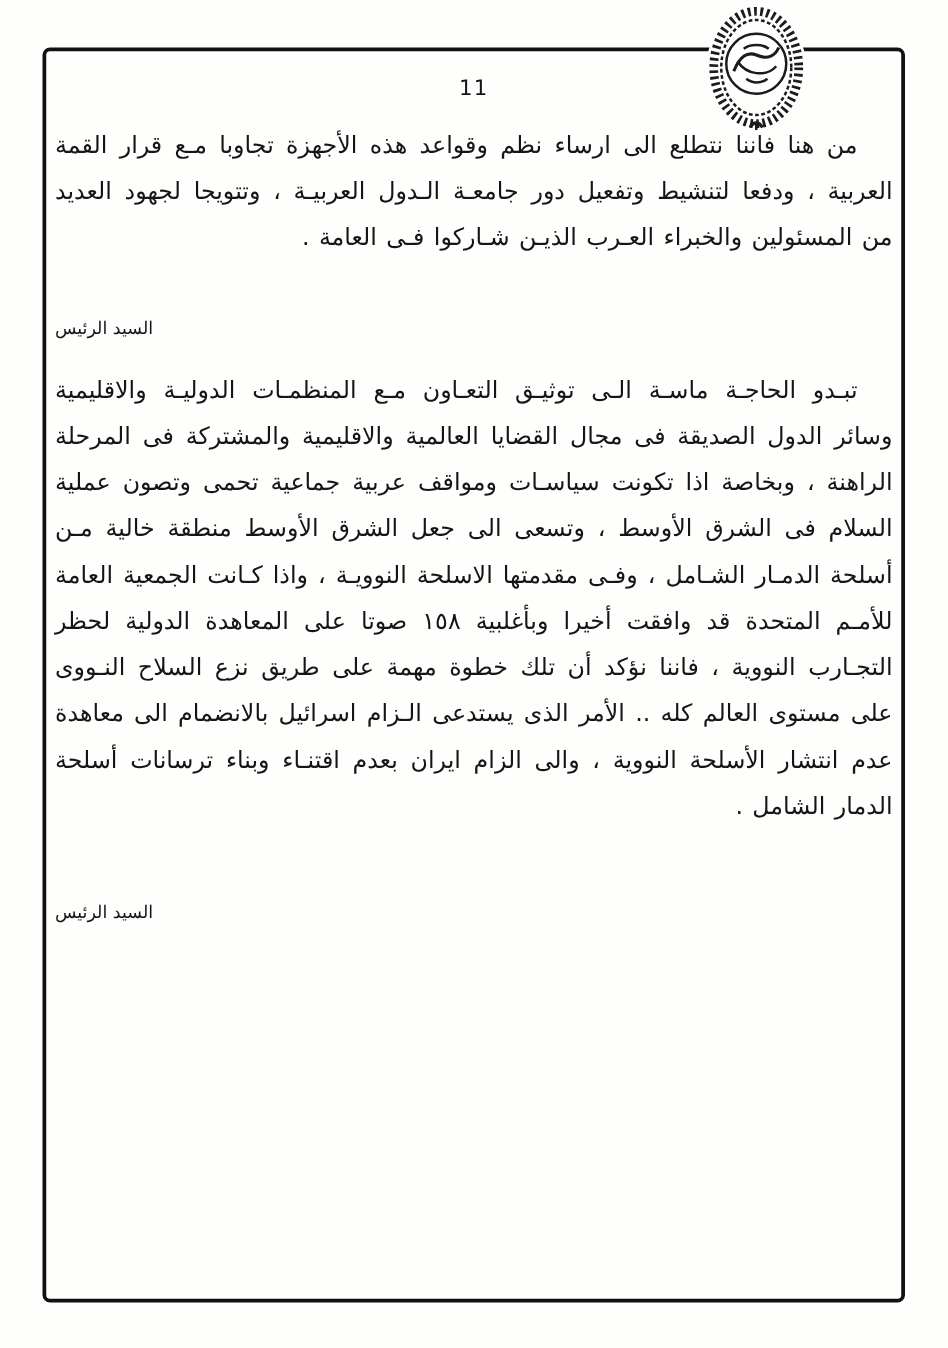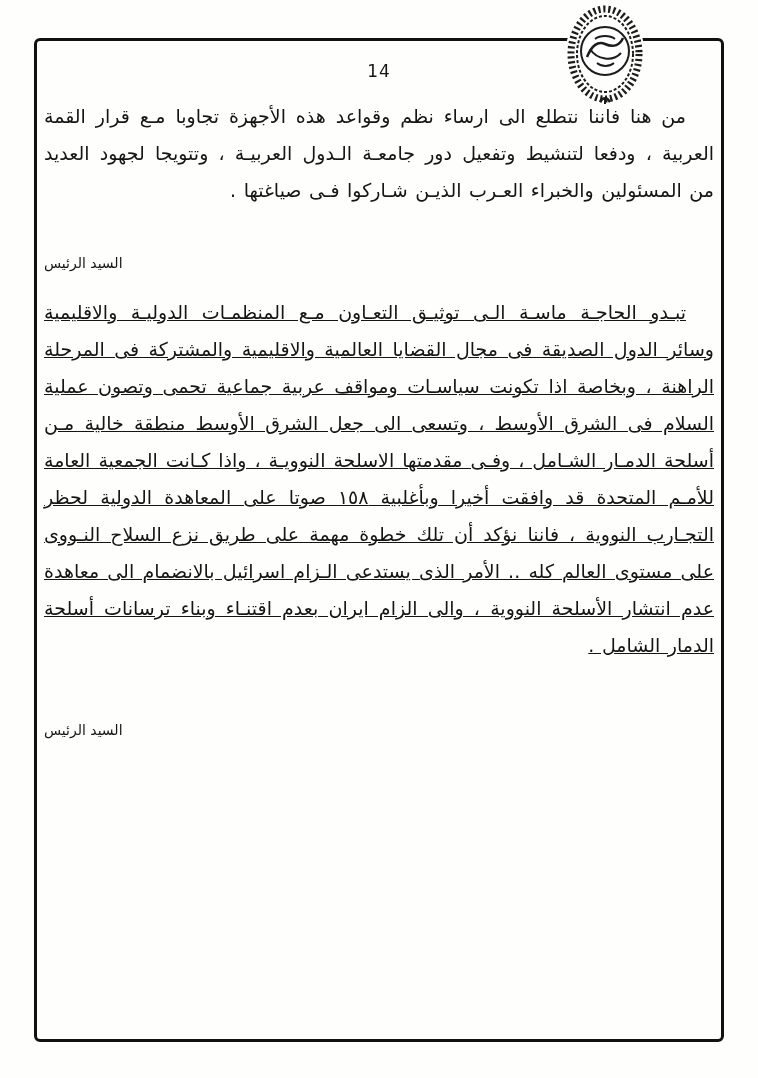--- a/index.html
+++ b/index.html
@@ -46,21 +46,21 @@
     font-size: 17px;
     line-height: 30px;
     margin: 0 0 12px 0;
     letter-spacing: 1px;
   }
   .par {
     margin: 0;
     text-indent: 28px;
     word-spacing: 1.5px;
   }
-  .par-last-justify { text-align: justify; text-decoration: underline; }
+  .par-last-justify { text-align: justify; }
   .heading {
     font-size: 14px;
     font-weight: normal;
     margin: 36px 0 12px 0;
     text-align: left;
   }
   .heading-b { margin-top: 48px; }
   .par-indent-lg { text-indent: 40px; }
 </style>
 </head>
@@ -78,23 +78,23 @@
     <path d="M24 52 C29 40 35 36 42 39 C51 43 57 40 60 33" fill="none" stroke="#1c1c1c" stroke-width="2.5"></path>
     <path d="M27 44 C34 55 50 57 58 48" fill="none" stroke="#1c1c1c" stroke-width="2"></path>
     <path d="M32 34 C37 30 47 30 52 34" fill="none" stroke="#1c1c1c" stroke-width="2"></path>
     <path d="M34 58 C39 62 46 62 51 58" fill="none" stroke="#1c1c1c" stroke-width="2"></path>
     <path d="M37 97 C40 92 44 92 47 97" fill="none" stroke="#1c1c1c" stroke-width="2.5"></path>
     <path d="M42 94 L42 99" stroke="#1c1c1c" stroke-width="2"></path>
   </svg>
 
   <div class="content">
 
-    <div class="page-number">14</div>
+    <div class="page-number">11</div>
 
-    <p class="par">من هنا فاننا نتطلع الى ارساء نظم وقواعد هذه الأجهزة تجاوبا مـع قرار القمة العربية ، ودفعا لتنشيط وتفعيل دور جامعـة الـدول العربيـة ، وتتويجا لجهود العديد من المسئولين والخبراء العـرب الذيـن شـاركوا فـى صياغتها .</p>
+    <p class="par">من هنا فاننا نتطلع الى ارساء نظم وقواعد هذه الأجهزة تجاوبا مـع قرار القمة العربية ، ودفعا لتنشيط وتفعيل دور جامعـة الـدول العربيـة ، وتتويجا لجهود العديد من المسئولين والخبراء العـرب الذيـن شـاركوا فـى العامة .</p>
 
     <h2 class="heading heading-a">السيد الرئيس</h2>
 
     <p class="par par-last-justify">تبـدو الحاجـة ماسـة الـى توثيـق التعـاون مـع المنظمـات الدوليـة والاقليمية وسائر الدول الصديقة فى مجال القضايا العالمية والاقليمية والمشتركة فى المرحلة الراهنة ، وبخاصة اذا تكونت سياسـات ومواقف عربية جماعية تحمى وتصون عملية السلام فى الشرق الأوسط ، وتسعى الى جعل الشرق الأوسط منطقة خالية مـن أسلحة الدمـار الشـامل ، وفـى مقدمتها الاسلحة النوويـة ، واذا كـانت الجمعية العامة للأمـم المتحدة قد وافقت أخيرا وبأغلبية ١٥٨ صوتا على المعاهدة الدولية لحظر التجـارب النووية ، فاننا نؤكد أن تلك خطوة مهمة على طريق نزع السلاح النـووى على مستوى العالم كله .. الأمر الذى يستدعى الـزام اسرائيل بالانضمام الى معاهدة عدم انتشار الأسلحة النووية ، والى الزام ايران بعدم اقتنـاء وبناء ترسانات أسلحة الدمار الشامل .</p>
 
     <h2 class="heading heading-b">السيد الرئيس</h2>
 
 
   </div>
 </div>

